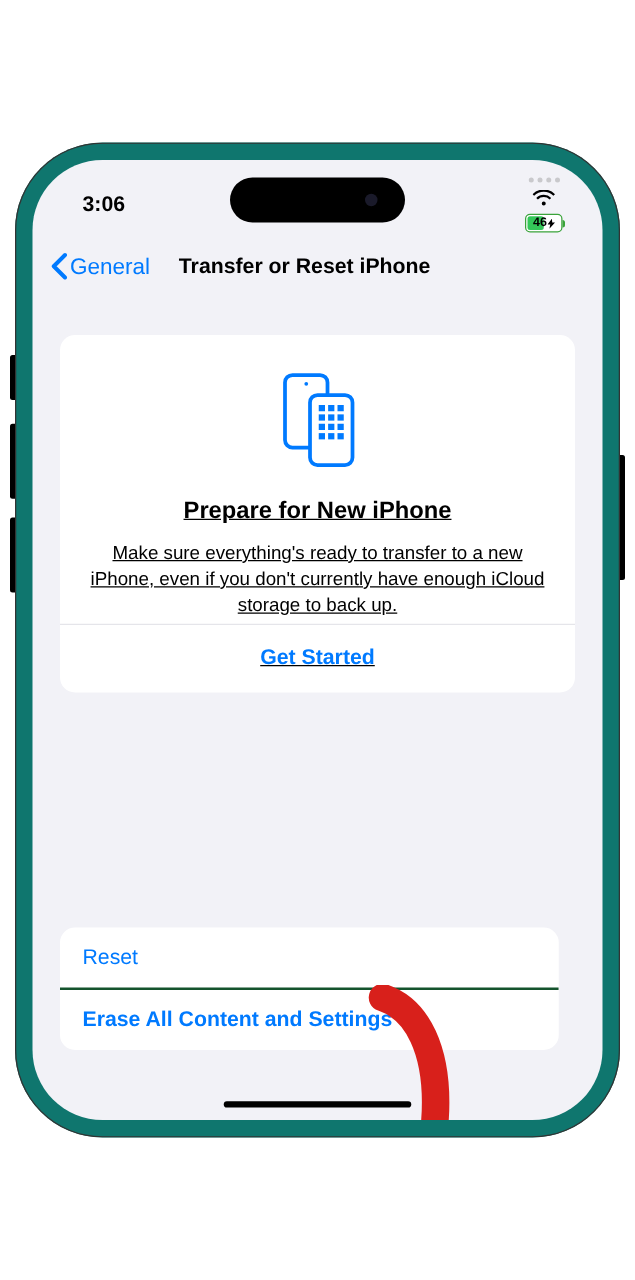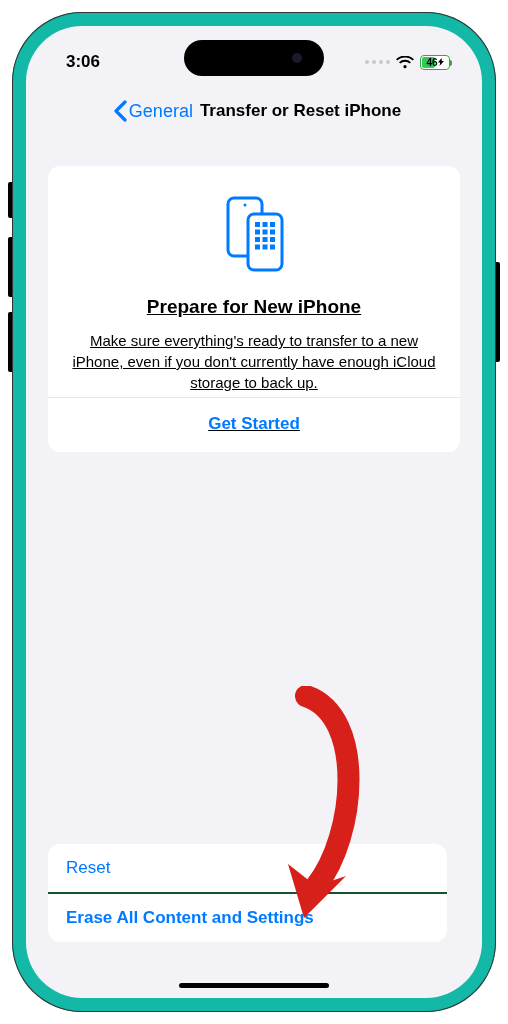--- a/index.html
+++ b/index.html
@@ -7,22 +7,22 @@
     width: 508px;
     height: 1024px;
     background: #fff;
     font-family: -apple-system, 'Helvetica Neue', Helvetica, Arial, sans-serif;
     display: flex;
     justify-content: center;
     align-items: center;
   }
   .device-frame {
     width: 484px;
-    height: 1000px;
-    background: #14b8a6;
+    height: 796px;
+    background: #0f766e;
     border-radius: 70px;
     padding: 14px;
     position: relative;
     box-shadow: 0 0 0 1px #333 inset;
   }
   
   .side-left-1 { position:absolute; left:-4px; top:170px; width:4px; height:36px; background:#000; border-radius:2px 0 0 2px; }
   .side-left-2 { position:absolute; left:-4px; top:225px; width:4px; height:60px; background:#000; border-radius:2px 0 0 2px; }
   .side-left-3 { position:absolute; left:-4px; top:300px; width:4px; height:60px; background:#000; border-radius:2px 0 0 2px; }
   .side-right  { position:absolute; right:-4px; top:250px; width:4px; height:100px; background:#000; border-radius:0 2px 2px 0; }
@@ -59,21 +59,21 @@
     position: absolute;
     top: 0; left: 0; right: 0;
     height: 56px;
     display: flex;
     justify-content: space-between;
     align-items: center;
     padding: 16px 32px 0 40px;
     z-index: 5;
   }
   .time { font-size: 17px; font-weight: 600; color:#000; }
-  .status-right { display:flex; align-items:center; gap:6px; }
+  .status-right { display:flex; align-items:center; gap:6px;flex-direction:column; }
   .dots { display:flex; gap:3px; }
   .dots span { width:4px;height:4px;border-radius:50%;background:#c9c9cc; }
   .wifi-icon svg { display:block; }
   .battery {
     display:flex; align-items:center;
     width:30px; height:15px;
     border:1.3px solid #3aa33a; border-radius:4px;
     position:relative; padding:1px;
     background:#fff;
   }
@@ -89,22 +89,21 @@
     position:absolute; left:0; right:0; top:0; bottom:0;
     font-size:10px; font-weight:700; color:#000;
     display:flex;align-items:center;justify-content:center;
   }
 
   .nav-bar {
     position:absolute; top:62px; left:0; right:0;
     height:46px;
     display:flex; align-items:center;
     padding: 0 8px 0 14px;
-    gap:4px;
-    justify-content:center;
+    gap:20px;
   }
   .back-btn { display:flex; align-items:center; gap:2px; color:#007aff; }
   .chevron svg { display:block; }
   .back-label { font-size:18px; color:#007aff; }
   .nav-title { font-size:17px; font-weight:600; color:#000; margin-left:3px; }
 
   .content {
     position:absolute; top:140px; left:22px; right:22px;text-decoration:underline;
   }
   .card {

